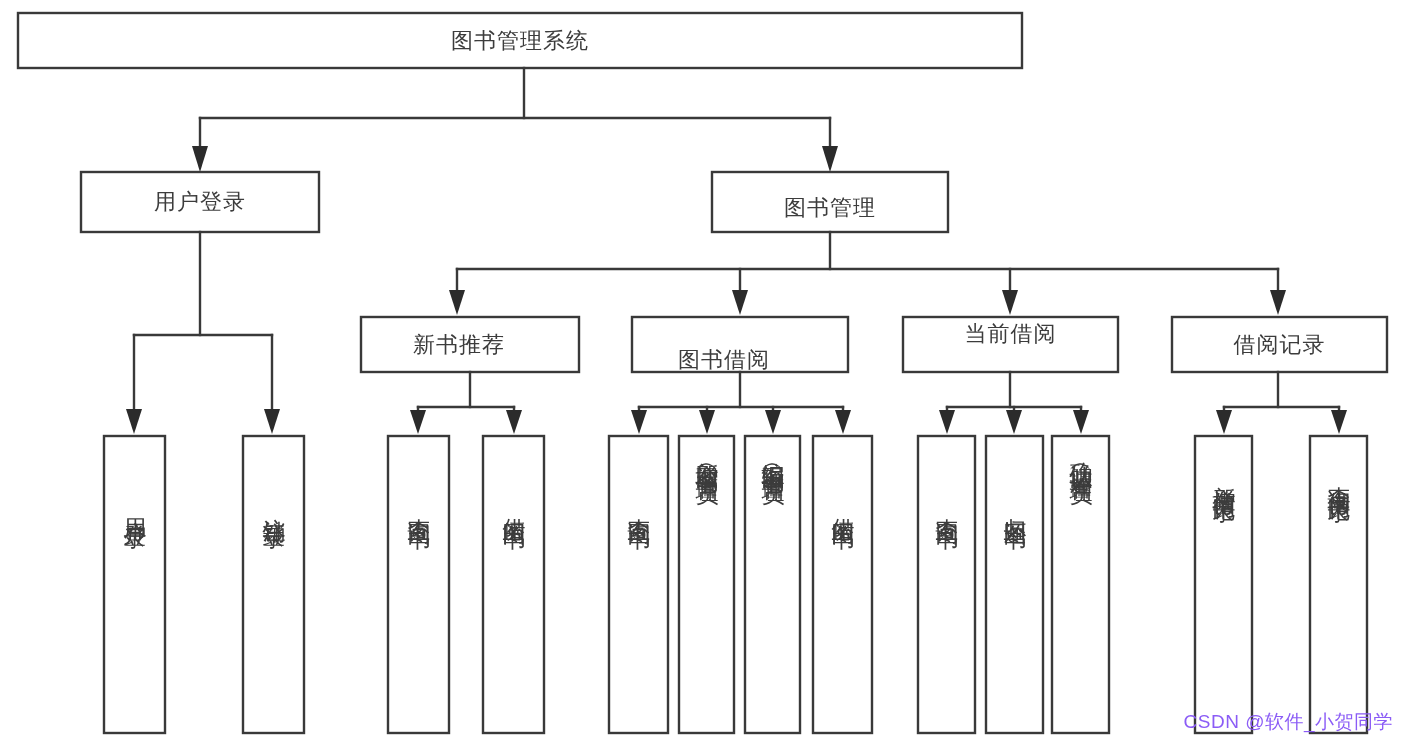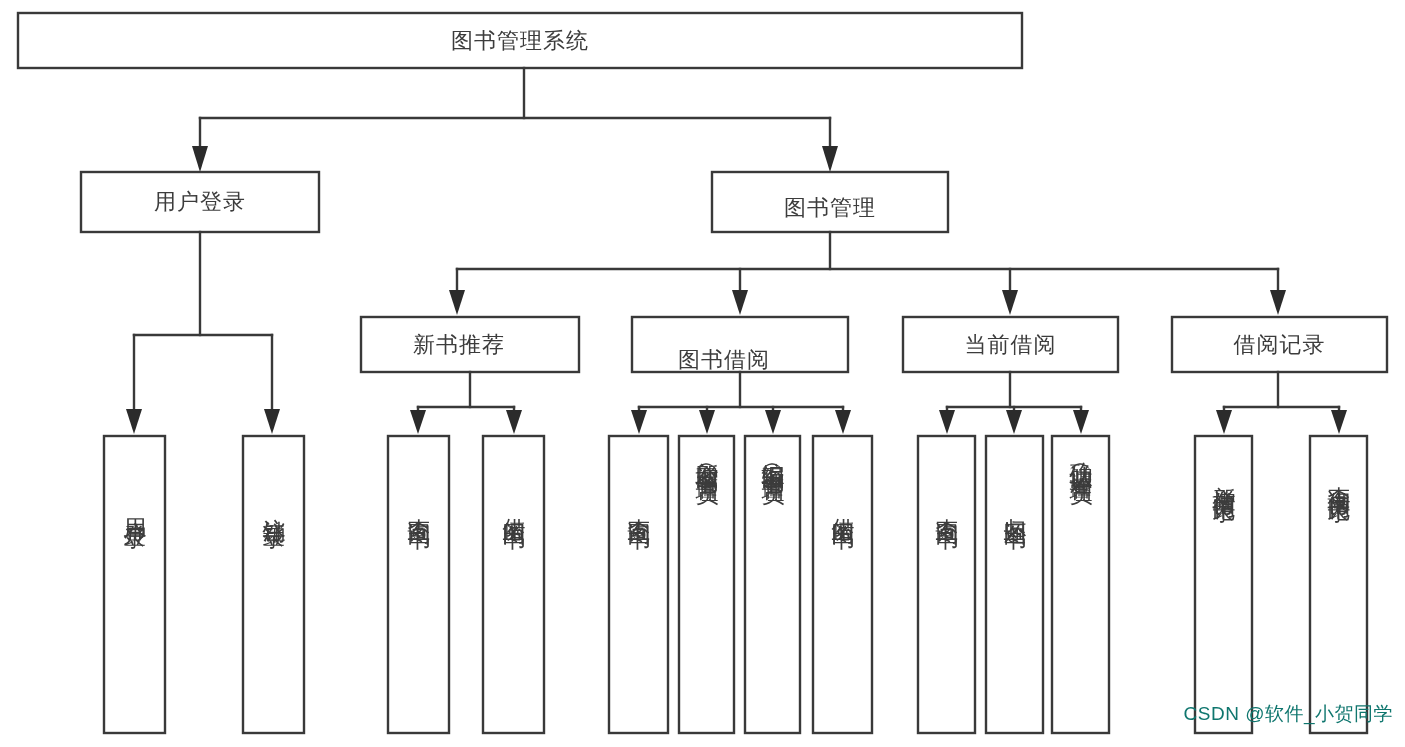--- a/index.html
+++ b/index.html
@@ -67,24 +67,24 @@
   .htext {
     font-family: Liberation Mono, monospace;
     font-size: 22px;
     color: #3c3c3c;
     letter-spacing: 1px;
     white-space: nowrap;
   }
   .watermark {
     position: absolute;
     right: 12px;
-    bottom: 20px;
+    bottom: 12px;
     font-family: "Liberation Sans", "DejaVu Sans", sans-serif;
     font-size: 19px;
-    color: #0f766e;
+    color: #8b5cf6;
     letter-spacing: 0.5px;
     white-space: nowrap;
     pointer-events: none;
   }
 </style>
 </head>
 <body>
 
 <div id="diagram-root">
 
@@ -203,21 +203,21 @@
   <div class="htext-wrap" style="left:712px; top:178px; width:236px; height:60px;">
     <span class="htext">图书管理</span>
   </div>
 
   <div class="htext-wrap" style="left:361px; top:317px; width:196px; height:55px;">
     <span class="htext">新书推荐</span>
   </div>
   <div class="htext-wrap" style="left:632px; top:332px; width:184px; height:55px;">
     <span class="htext">图书借阅</span>
   </div>
-  <div class="htext-wrap" style="left:903px; top:317px; width:215px; height:55px;">
+  <div class="htext-wrap" style="left:903px; top:306px; width:215px; height:55px;">
     <span class="htext">当前借阅</span>
   </div>
   <div class="htext-wrap" style="left:1172px; top:317px; width:215px; height:55px;align-items:center;">
     <span class="htext">借阅记录</span>
   </div>
 
   <div class="vtext-wrap" style="left:104px; top:500px; width:61px; height:233px;">
     <span class="vtext">用户登录</span>
   </div>
   <div class="vtext-wrap" style="left:243px; top:500px; width:61px; height:233px;">

